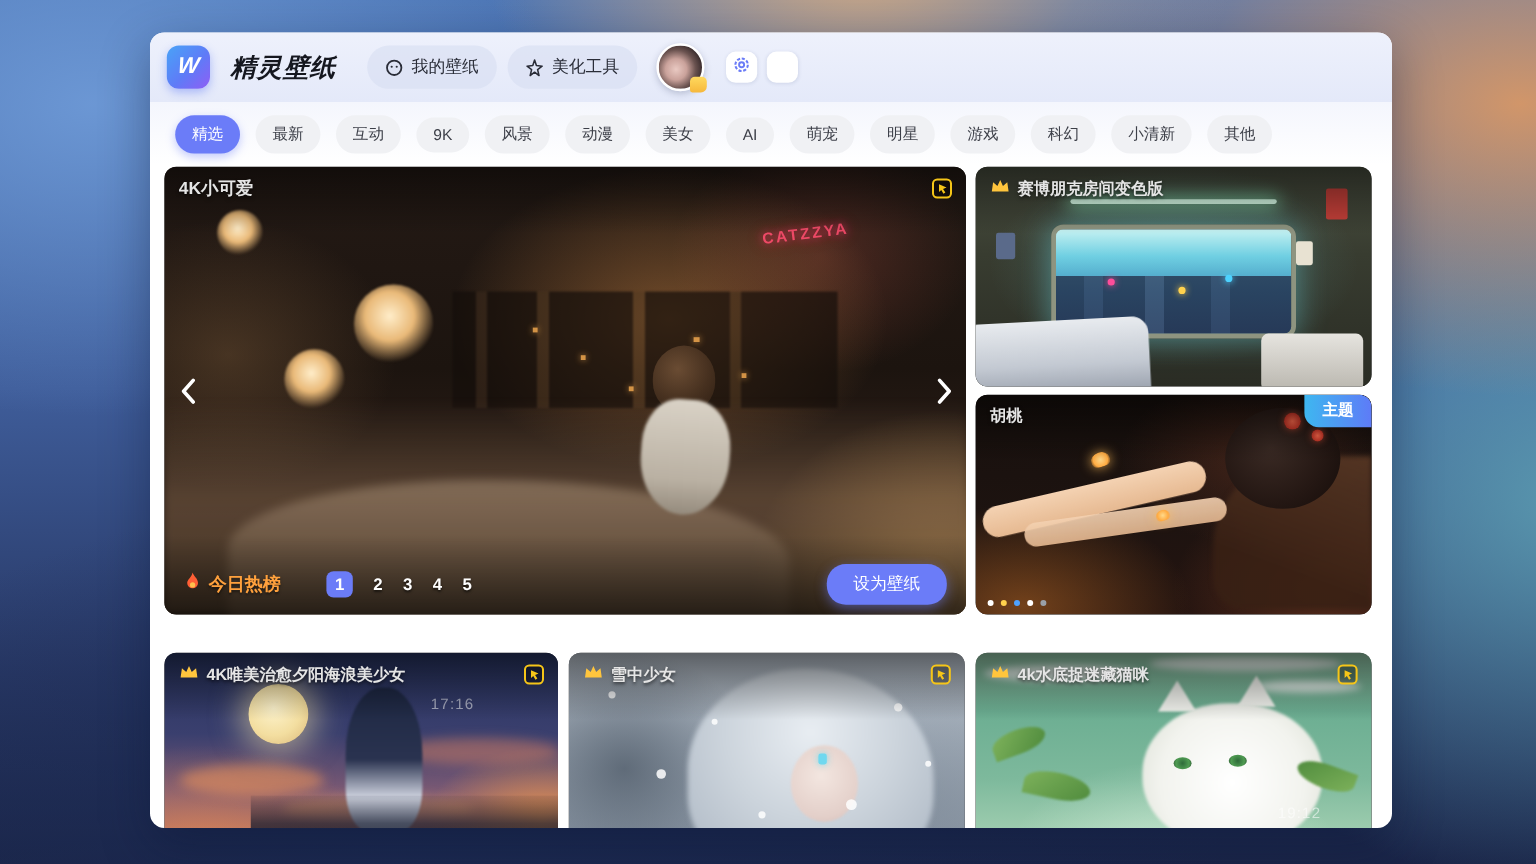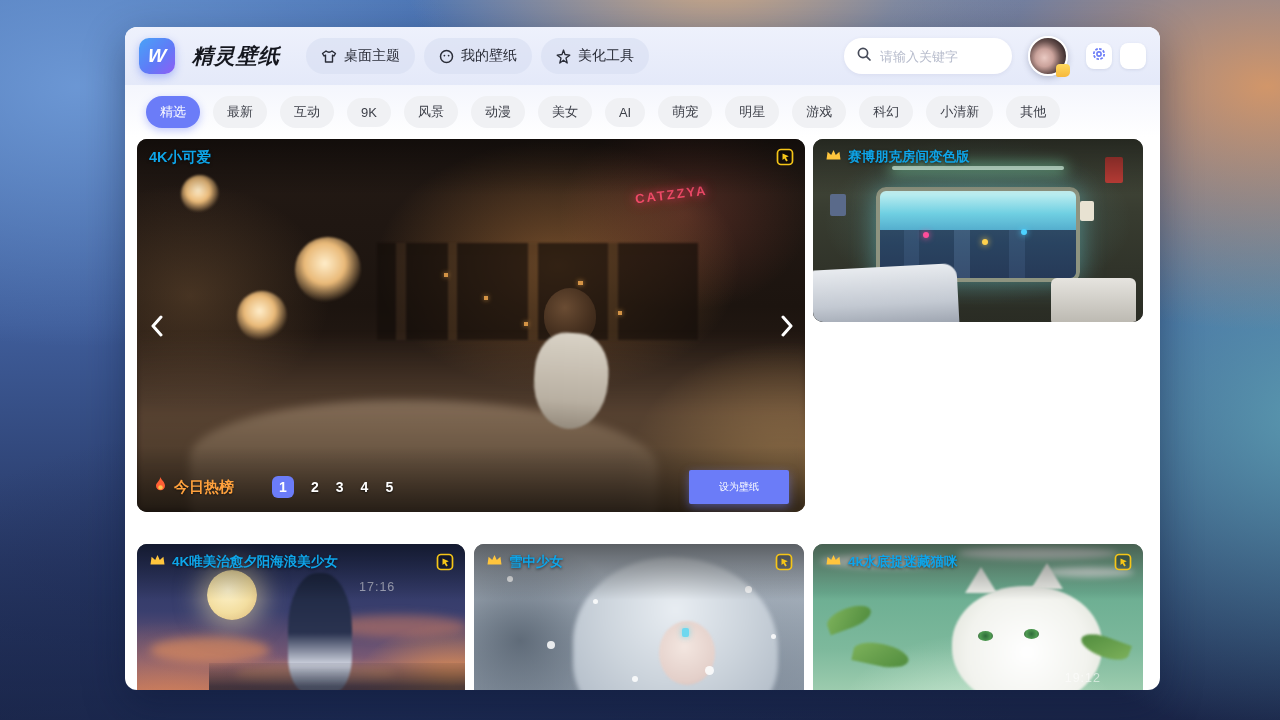--- a/index.html
+++ b/index.html
@@ -81,21 +81,21 @@
   .row-top { display:grid; grid-template-columns:668px 330px; gap:8px; }
   .side-col { display:flex; flex-direction:column; gap:7px; }
   .row-bottom { display:grid; grid-template-columns:328px 330px 330px; gap:9px; margin-top:32px; }
 
   .card { position:relative; border-radius:10px; overflow:hidden; cursor:pointer; background:#222; }
   .card-top-fade {
     position:absolute; left:0; right:0; top:0; height:56px; z-index:5;
     background:linear-gradient(180deg, rgba(0,0,0,.5) 0%, rgba(0,0,0,0) 100%);
   }
   .card-title-row { position:absolute; left:12px; top:9px; z-index:6; display:flex; align-items:center; gap:6px; }
-  .card-title { color:#0ea5e9; font-size:13.5px; font-weight:700; text-shadow:0 1px 3px rgba(0,0,0,.6); white-space:nowrap; }
+  .card-title { color:#e5e5e5; font-size:13.5px; font-weight:700; text-shadow:0 1px 3px rgba(0,0,0,.6); white-space:nowrap; }
   .ia-badge { position:absolute; top:8px; right:10px; z-index:6; }
 
   
   .featured { width:668px; height:373px; }
   .featured .card-title { font-size:14.5px; }
   .chev {
     position:absolute; top:50%; transform:translateY(-50%); z-index:7; cursor:pointer;
     width:28px; height:34px; display:flex; align-items:center; justify-content:center;
   }
   .chev.left { left:6px; } .chev.right { right:4px; }
@@ -105,22 +105,22 @@
     display:flex; align-items:center; padding:16px 16px 0;
   }
   .hot { display:flex; align-items:center; gap:6px; }
   .hot-label { font-size:15px; font-weight:700; color:#ffa13d; text-shadow:0 1px 2px rgba(0,0,0,.5); }
   .pages { display:flex; align-items:center; gap:17px; margin-left:38px; }
   .page-num { color:#fff; font-size:14px; font-weight:600; text-shadow:0 1px 2px rgba(0,0,0,.6); cursor:pointer; }
   .page-num.active {
     width:22px; height:22px; border-radius:6px; background:#6b7cf8; display:flex; align-items:center; justify-content:center; text-shadow:none;
   }
   .set-btn {
-    margin-left:auto; width:100px; height:34px; border-radius:2px; background:#6b7cf8; color:#fff;
-    font-size:10px; display:flex; align-items:center; justify-content:center; cursor:pointer;
+    margin-left:auto; width:100px; height:34px; border-radius:16px; background:#6b7cf8; color:#fff;
+    font-size:14px; display:flex; align-items:center; justify-content:center; cursor:pointer;
     box-shadow:0 3px 10px rgba(107,124,248,.5);
   }
 
   
   .art { position:absolute; inset:0; }
 
   
   .art-night {
     background:
       radial-gradient(260px 180px at 63% 34%, rgba(255,166,84,.38), rgba(255,166,84,0) 70%),
@@ -247,55 +247,38 @@
 
   <div class="topbar">
     <div class="logo">
         <span>W</span>
       </div>
     <div class="app-title">精灵壁纸</div>
 
     <div class="nav">
       <div class="nav-pill">
         <span>
-          <svg width="16" height="15" viewBox="0 0 16 15">
-              <path d="M5 2 L1.5 4.5 L3 7 L4.5 6.2 L4.5 13 L11.5 13 L11.5 6.2 L13 7 L14.5 4.5 L11 2 Q8 4.4 5 2 Z" fill="none" stroke="#2a2d38" stroke-width="1.4" stroke-linejoin="round"></path>
-            </svg>
-        </span>
-        <span>桌面主题</span>
-      </div>
-      <div class="nav-pill">
-        <span>
           <svg width="15" height="15" viewBox="0 0 15 15">
               <circle cx="7.5" cy="7.5" r="6" fill="none" stroke="#2a2d38" stroke-width="1.5"></circle>
               <circle cx="5.4" cy="6.6" r="0.9" fill="#2a2d38"></circle>
               <circle cx="9.6" cy="6.6" r="0.9" fill="#2a2d38"></circle>
             </svg>
         </span>
         <span>我的壁纸</span>
       </div>
       <div class="nav-pill">
         <span>
           <svg width="15" height="15" viewBox="0 0 15 15">
               <path d="M7.5 1 L9 5.5 L13.8 6.2 L10 9 L11.2 14 L7.5 11.2 L3.8 14 L5 9 L1.2 6.2 L6 5.5 Z" fill="none" stroke="#2a2d38" stroke-width="1.3" stroke-linejoin="round"></path>
             </svg>
         </span>
         <span>美化工具</span>
       </div>
     </div>
 
-    <div class="search">
-      <span>
-        <svg width="16" height="16" viewBox="0 0 16 16">
-            <circle cx="7" cy="7" r="4.6" fill="none" stroke="#454a58" stroke-width="1.7"></circle>
-            <line x1="10.6" y1="10.6" x2="14" y2="14" stroke="#454a58" stroke-width="1.7" stroke-linecap="round"></line>
-          </svg>
-      </span>
-      <input type="text" placeholder="请输入关键字" style="">
-    </div>
 
     <div class="avatar">
       <div class="ring"></div>
       <div class="badge"></div>
     </div>
 
     <div class="win-controls">
       <div class="win-btn">
         <span>
           <svg width="14" height="14" viewBox="0 0 14 14">
@@ -408,20 +391,44 @@
           <div class="card-title-row">
             <span>
               <svg width="17" height="14" viewBox="0 0 17 14">
                   <path d="M1.5 11.5 L2.6 3.8 L6.2 7 L8.5 2 L10.8 7 L14.4 3.8 L15.5 11.5 Z" fill="#ffc53d"></path>
                 </svg>
             </span>
             <span class="card-title">赛博朋克房间变色版</span>
           </div>
         </div>
 
+        <div class="card" style="height:183px;">
+          <div class="art art-hutao">
+            <div class="ht-hair"></div>
+            <div class="ht-hat"></div>
+            <span class="ht-flower" style="right:18%; top:8%;"></span>
+            <span class="ht-flower" style="right:12%; top:16%; width:10px; height:10px;"></span>
+            <div class="ht-leg" style="left:4px; top:74px; width:190px; height:26px; transform:rotate(-13deg);"></div>
+            <div class="ht-leg" style="left:40px; top:96px; width:170px; height:20px; transform:rotate(-8deg); opacity:.9;"></div>
+            <span class="butterfly" style="left:96px; top:48px;"></span>
+            <span class="butterfly" style="left:150px; top:96px; width:12px; height:9px;"></span>
+            <div class="ht-dots">
+              <i style="background:#ffffff;"></i>
+                <i style="background:#ffd24d;"></i>
+                <i style="background:#4da2ff;"></i>
+                <i style="background:#ffffff;"></i>
+                <i style="background:#9aa0a8;"></i>
+            </div>
+          </div>
+          <div class="card-top-fade"></div>
+          <div class="card-title-row">
+            <span class="card-title">胡桃</span>
+          </div>
+          <div class="theme-badge">主题</div>
+        </div>
       </div>
     </div>
 
     <div class="row-bottom">
       <div class="card" style="height:161px; border-radius:10px 10px 6px 6px;">
         <div class="art art-sunset">
           <div class="moon"></div>
           <div class="cloud" style="left:4%; top:58%; width:120px; height:26px; background:rgba(240,150,90,.55);"></div>
           <div class="cloud" style="left:58%; top:44%; width:140px; height:22px; background:rgba(225,130,95,.45);"></div>
           <div class="cloud" style="left:30%; top:74%; width:160px; height:24px; background:rgba(250,170,100,.4);"></div>

